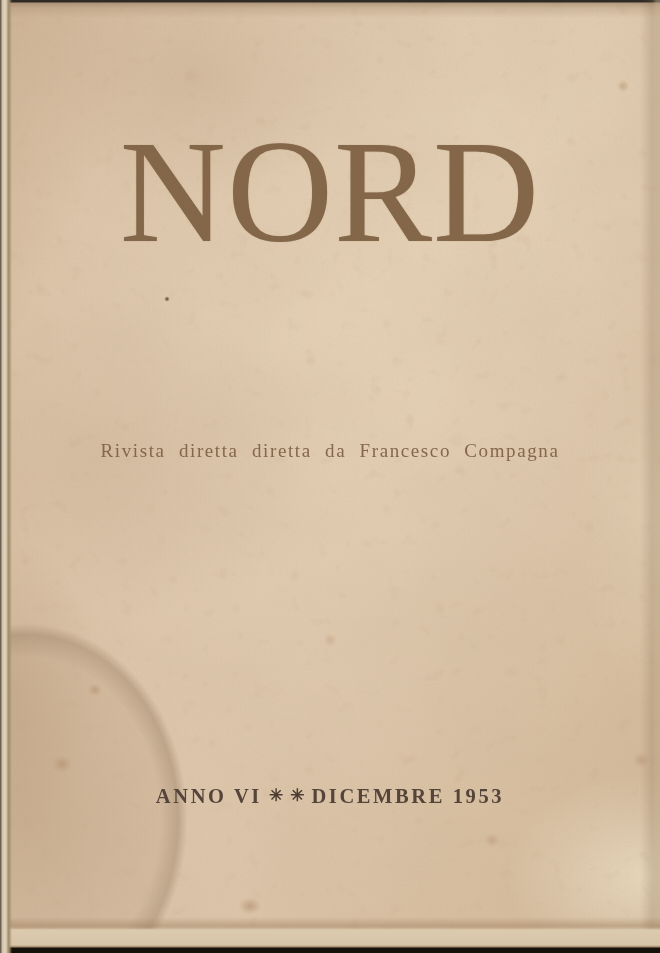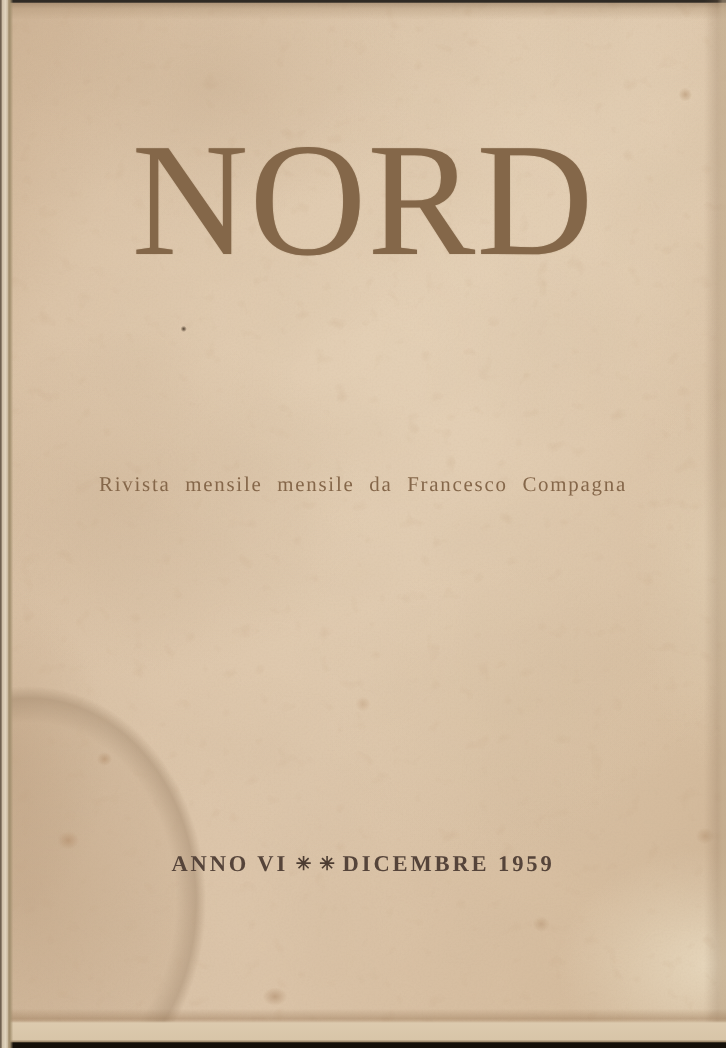--- a/index.html
+++ b/index.html
@@ -86,21 +86,21 @@
       
       radial-gradient(260px 180px at 30% 8%, rgba(168,138,106,0.20), rgba(168,138,106,0) 70%),
       radial-gradient(300px 220px at 18% 48%, rgba(168,138,106,0.16), rgba(168,138,106,0) 72%),
       radial-gradient(240px 200px at 70% 68%, rgba(210,188,158,0.30), rgba(210,188,158,0) 72%);
   }
   .texture {
     position: absolute; inset: 0; z-index: 3; pointer-events: none;
   }
 
   
-  .content { position: absolute; inset: 0; z-index: 5; }
+  .content { position: absolute; inset: 0; z-index: 5; margin-top: 10px; }
 
   .title {
     position: absolute; top: 112px; left: 0; width: 100%;
     margin: 0;
     text-align: center;
     font-size: 147px;
     line-height: 0.955;
     font-weight: normal;
     letter-spacing: 1px;
     color: var(--title-color, #846749);
@@ -159,27 +159,27 @@
     <rect width="660" height="953" filter="url(#blotch)" opacity="0.30"></rect>
     <rect width="660" height="953" filter="url(#foxing)" opacity="0.50"></rect>
     <rect width="660" height="953" filter="url(#grain)" opacity="0.28"></rect>
   </svg>
 
   <div class="content">
     <h1 class="title">
       <span class="line">NORD</span>
     </h1>
 
-    <p class="subtitle">Rivista mensile mensile da Francesco Compagna</p>
+    <p class="subtitle">Rivista diretta diretta da Francesco Compagna</p>
 
     <div class="footer-line">
       <span>ANNO VI</span>
       <span class="star">✳</span>
       <span class="star">✳</span>
-      <span>DICEMBRE 1959</span>
+      <span>DICEMBRE 1953</span>
     </div>
   </div>
 
   <div class="edge-top"></div>
   <div class="edge-right"></div>
   <div class="edge-bottom"></div>
   <div class="spine"></div>
 
 </div>
 

